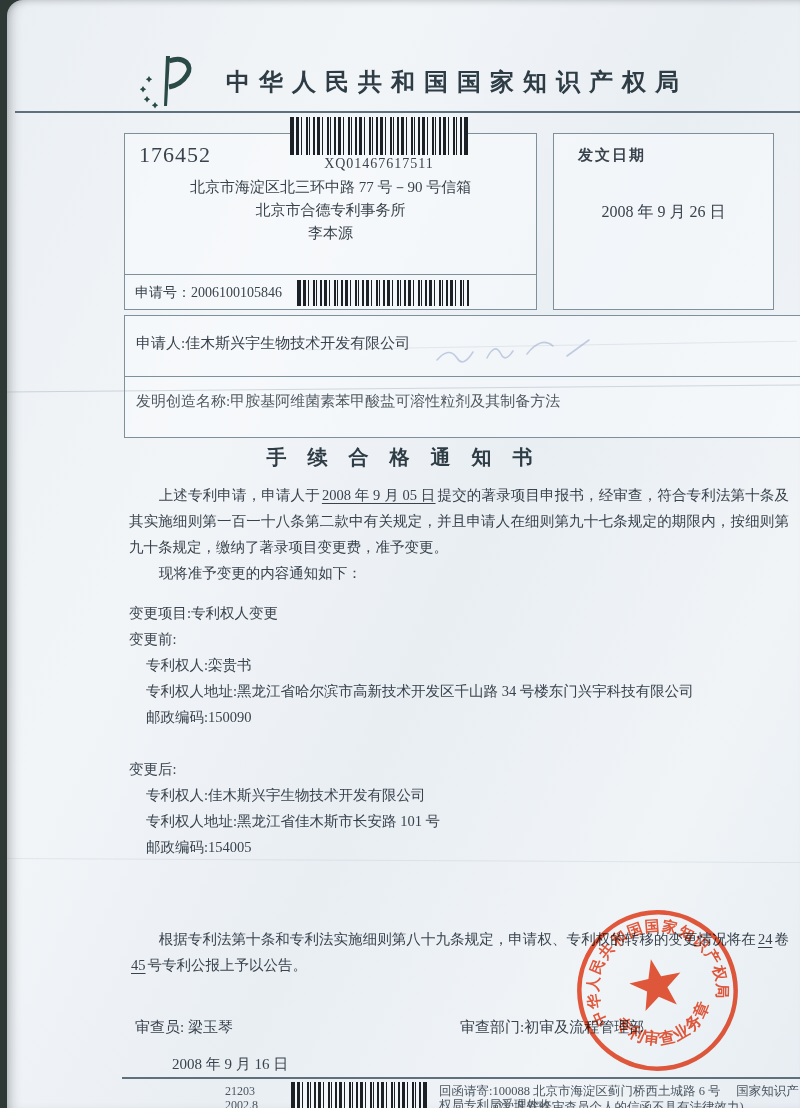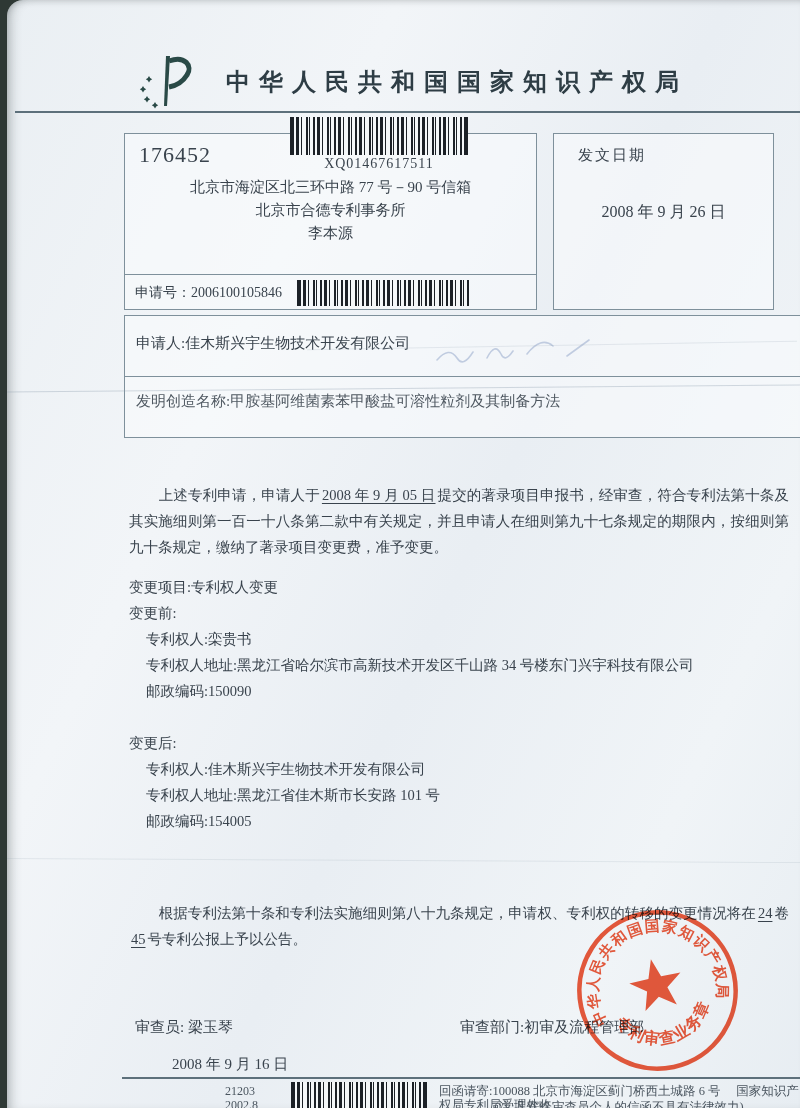--- a/index.html
+++ b/index.html
@@ -25,21 +25,21 @@
       #1c2127 0px,#1c2127 2px, transparent 2px,transparent 4px,
       #1c2127 4px,#1c2127 7px, transparent 7px,transparent 9px,
       #1c2127 9px,#1c2127 10px, transparent 10px,transparent 14px,
       #1c2127 14px,#1c2127 16px, transparent 16px,transparent 17px,
       #1c2127 17px,#1c2127 18px, transparent 18px,transparent 21px);
       border-left:2px solid #1c2127; border-right:2px solid #1c2127; }
   .bc-wrap { position:absolute; background:#f4f7f9; }
 
   .postal { font-size:22px; letter-spacing:1px; }
   .addr-line { width:100%; text-align:center; font-size:15px; }
-  .label-b { font-weight:normal; }
+  .label-b { font-weight:bold; }
 
   
   .doc-body { position:absolute; left:122px; top:482px; width:660px; font-size:14.5px; line-height:26px; color:#39434d; }
   .doc-body p { text-align:justify; }
   .indent { text-indent:2.05em; }
   .u { text-decoration:underline; text-underline-offset:3px; padding:0 2px; }
   .change-block { margin-top:14px; }
   .change-block .sub { padding-left:17px; }
   .after-block { }
   .announce { margin-top:66px; }
@@ -102,23 +102,25 @@
     <div class="box" style="left:117px;top:315px;width:760px;height:123px;">
       <div class="abs ink" style="left:11px;top:18px;font-size:15px;">申请人:佳木斯兴宇生物技术开发有限公司</div>
       <div class="abs" style="left:0;top:60px;width:100%;height:1px;background:#7e909b;"></div>
       <div class="abs ink" style="left:11px;top:76px;font-size:15px;opacity:.88;">发明创造名称:甲胺基阿维菌素苯甲酸盐可溶性粒剂及其制备方法</div>
     </div>
 
     <svg class="scribble" width="170" height="45" viewBox="0 0 170 45">
       <path d="M10 30 q 12 -14 20 -2 q 6 10 16 -6 M60 28 q 8 -16 14 -4 q 4 9 12 -3 M100 24 q 14 -18 26 -8 M140 26 l 22 -16" stroke="#8fa3c8" stroke-width="1.6" fill="none" stroke-linecap="round"></path>
     </svg>
 
+    <div class="notice-title">手 续 合 格 通 知 书</div>
 
     <div class="doc-body">
       <p class="indent"><span>上述专利申请，申请人于</span><span class="u">2008 年 9 月 05 日</span><span>提交的著录项目申报书，经审查，符合专利法第十条及其实施细则第一百一十八条第二款中有关规定，并且申请人在细则第九十七条规定的期限内，按细则第九十条规定，缴纳了著录项目变更费，准予变更。</span></p>
+      <p class="indent">现将准予变更的内容通知如下：</p>
 
       <div class="change-block">
         <p>变更项目:专利权人变更</p>
         <p>变更前:</p>
         <p class="sub">专利权人:栾贵书</p>
         <p class="sub">专利权人地址:黑龙江省哈尔滨市高新技术开发区千山路 34 号楼东门兴宇科技有限公司</p>
         <p class="sub">邮政编码:150090</p>
         <p style="height:26px;"></p>
         <p class="after-block">变更后:</p>
         <p class="sub">专利权人:佳木斯兴宇生物技术开发有限公司</p>

